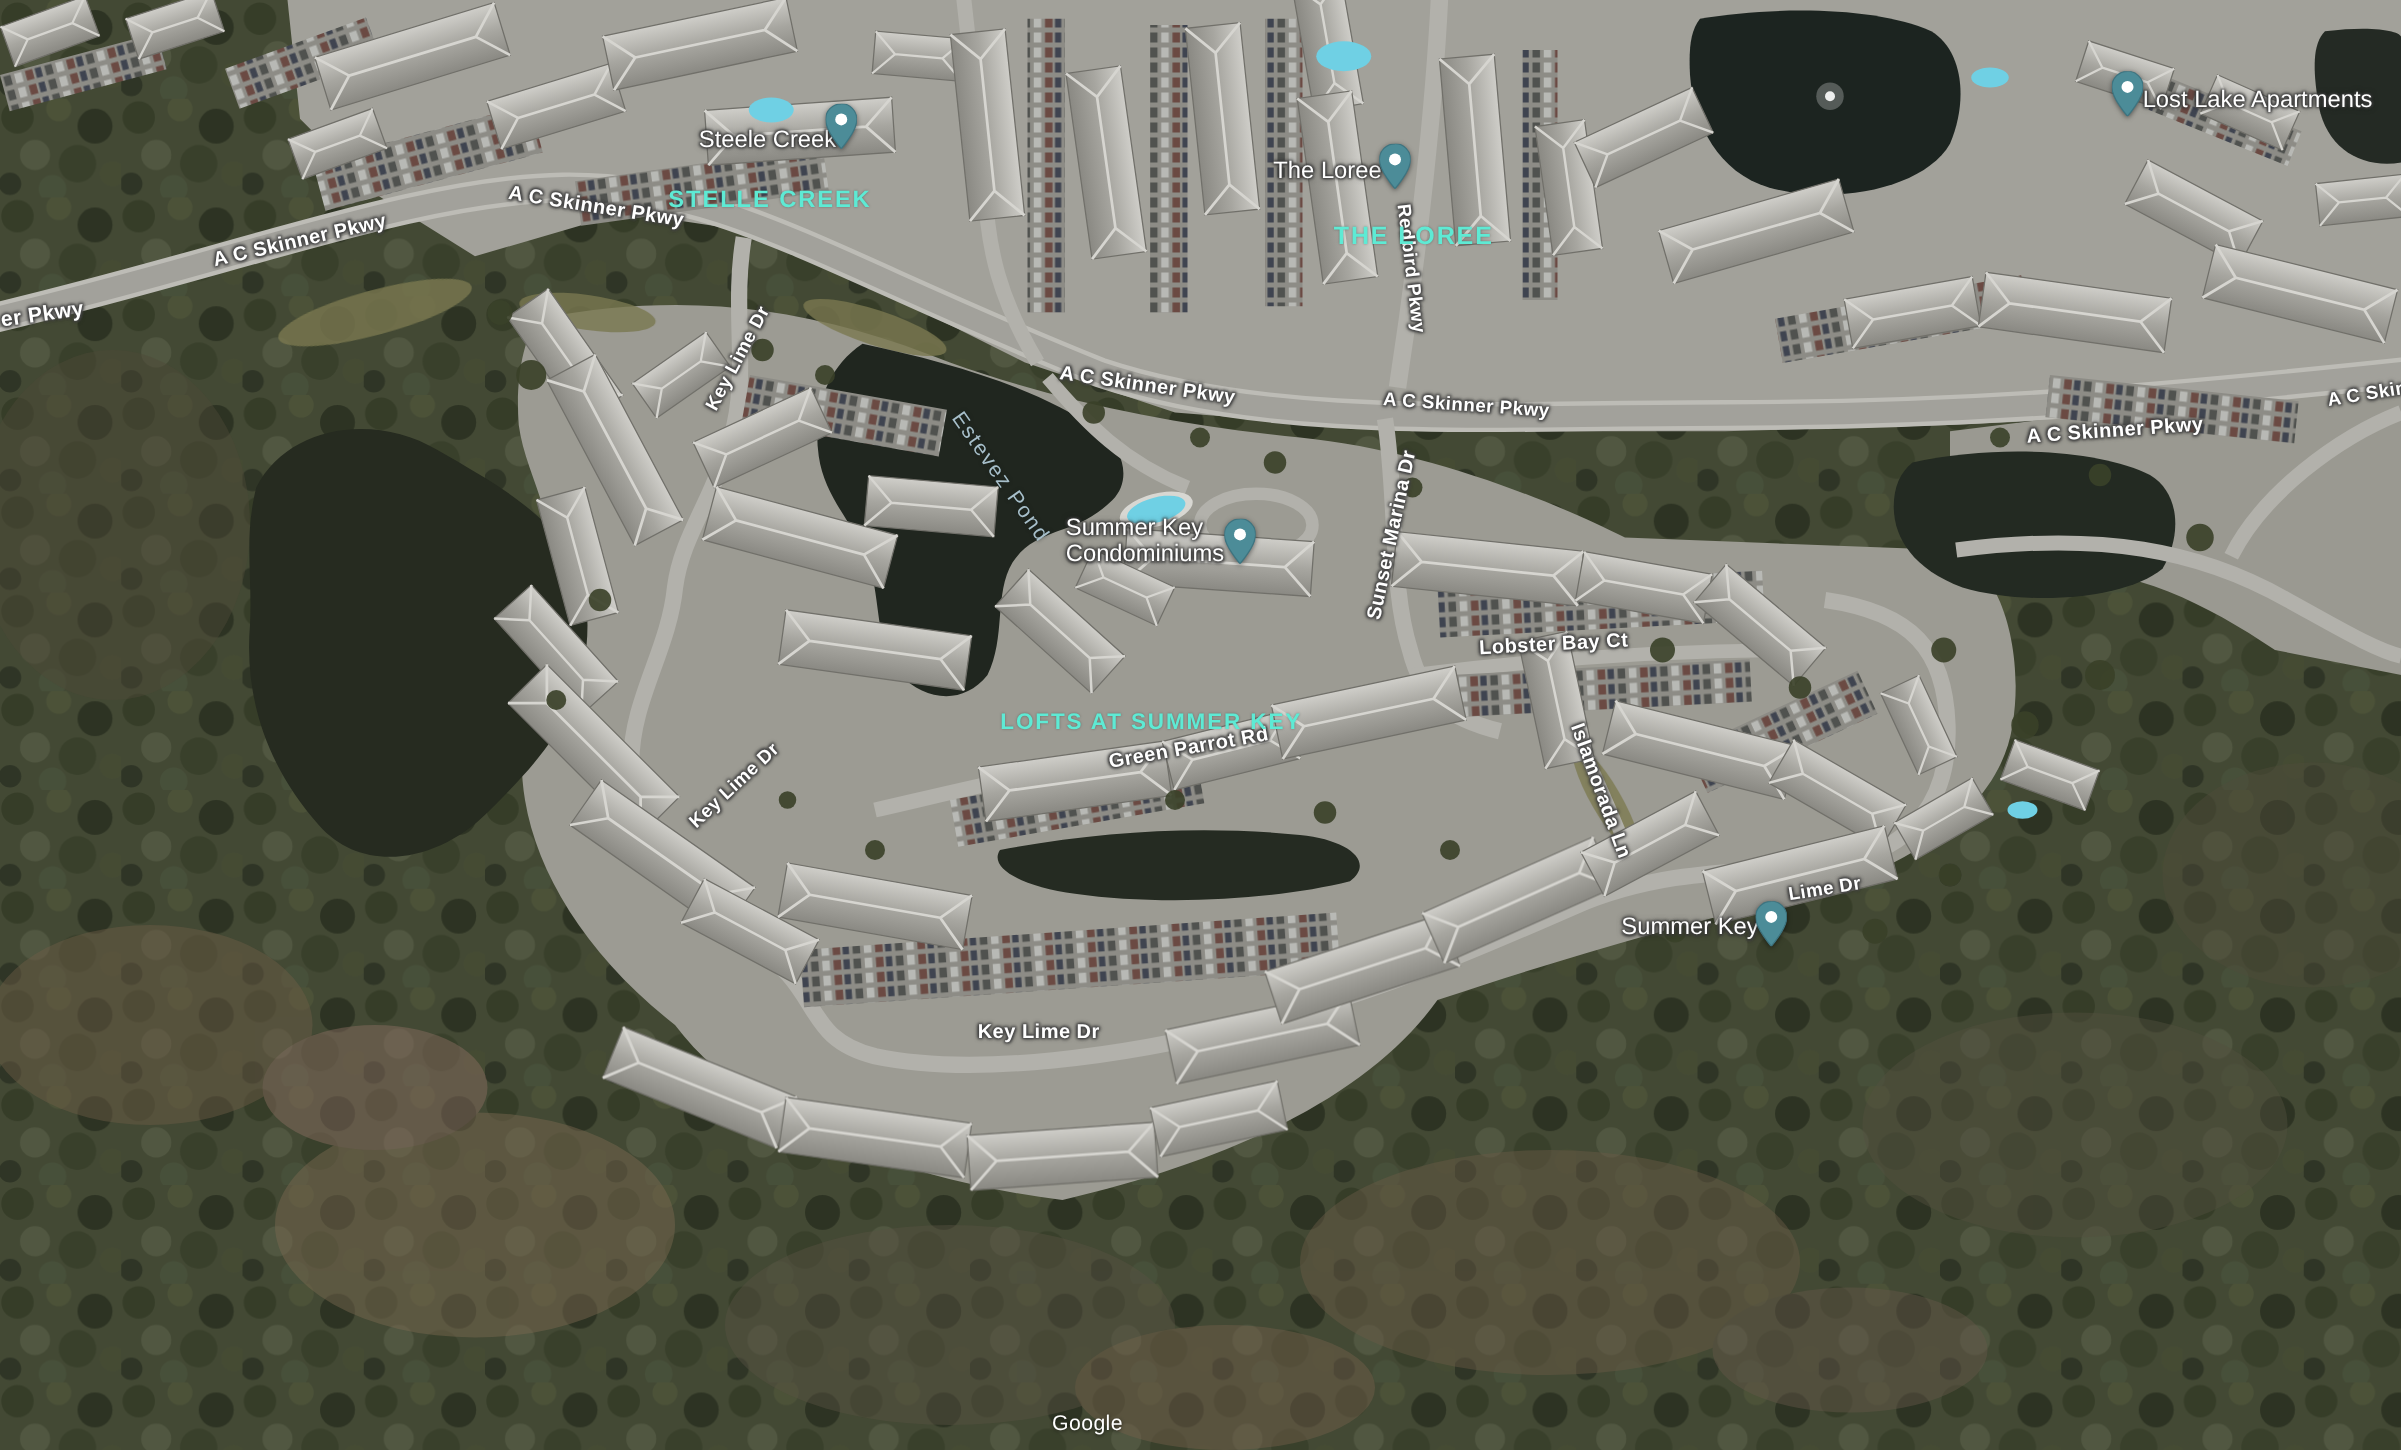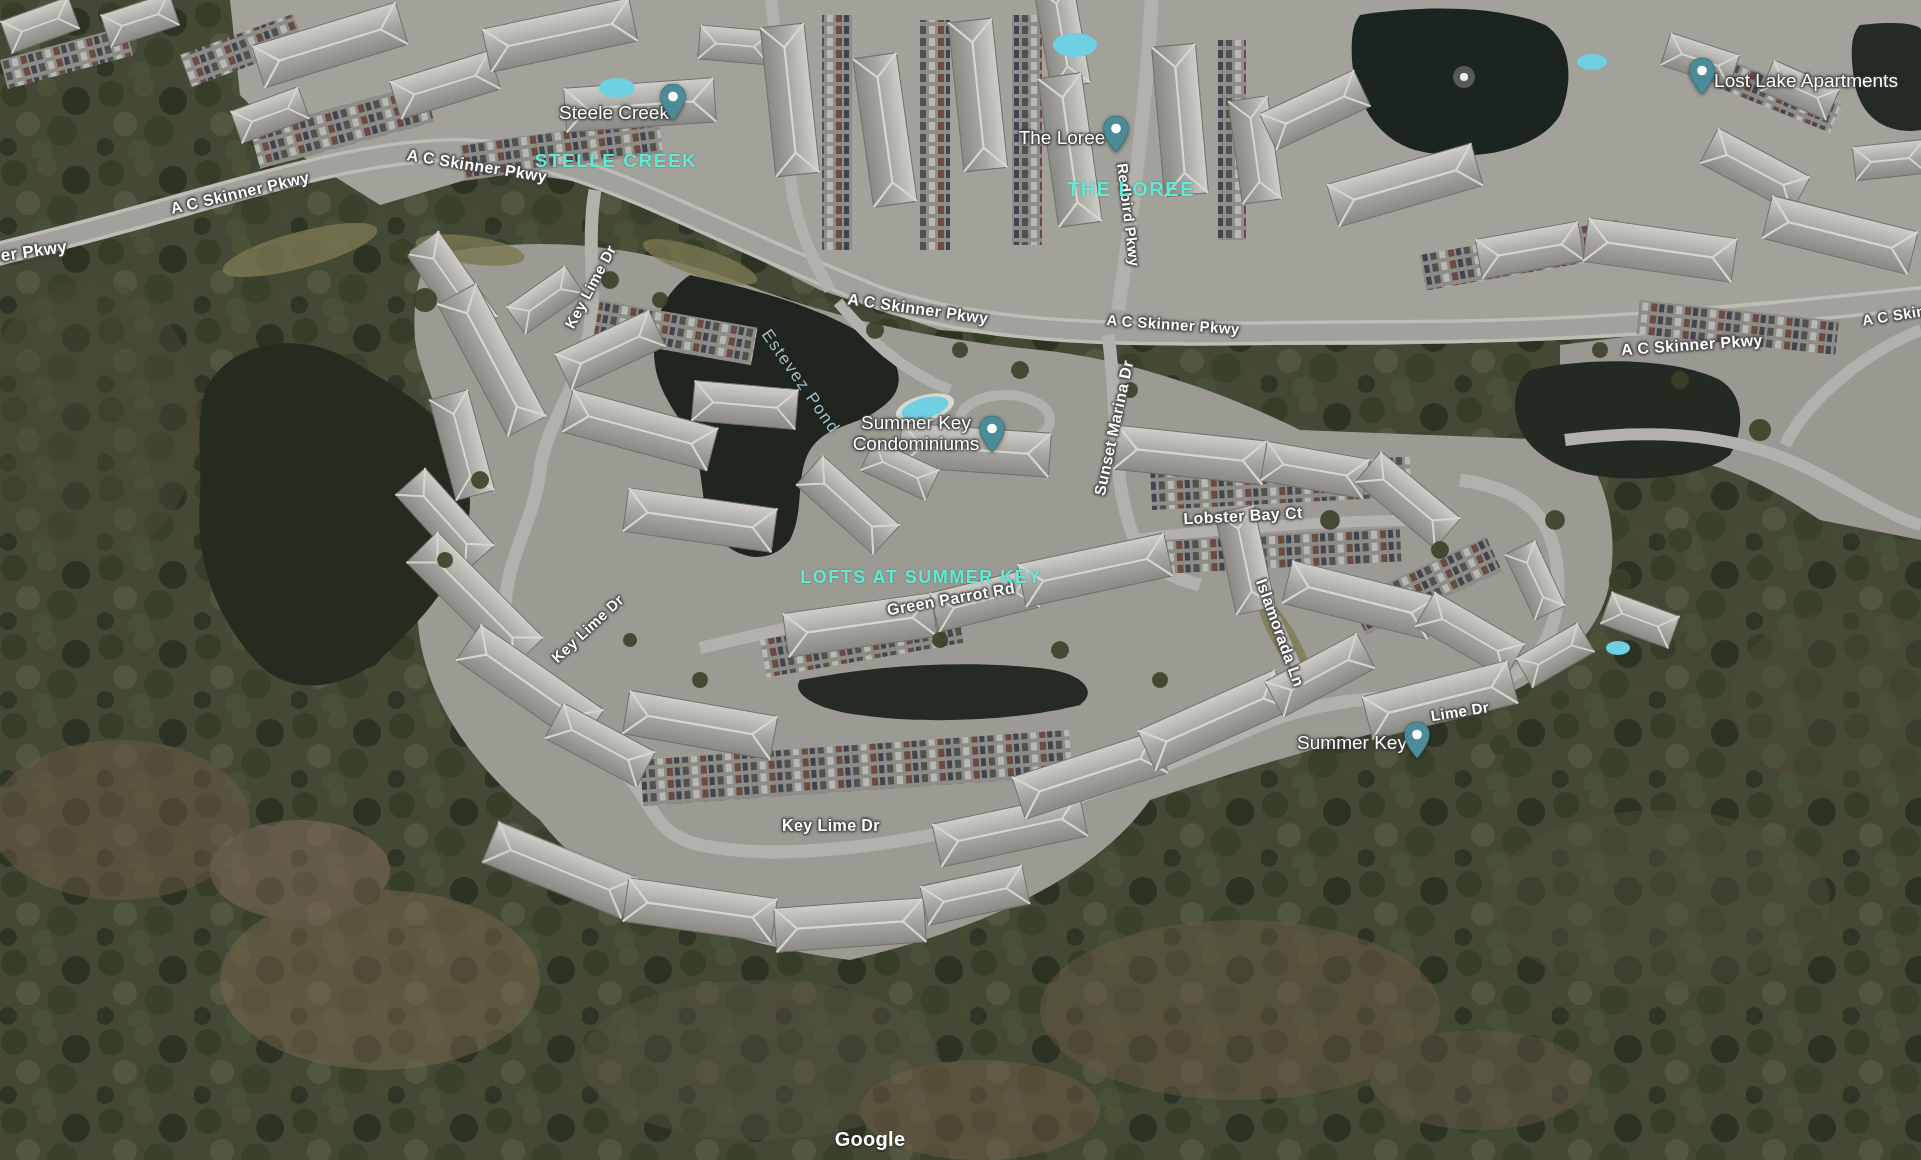--- a/index.html
+++ b/index.html
@@ -7,28 +7,28 @@
          font-family:"Liberation Sans","DejaVu Sans",sans-serif;}
   #scenery{position:absolute;inset:0;}
   #label-layer{position:absolute;inset:0;}
   .lbl{position:absolute;white-space:pre;line-height:1.1;}
   .road{color:#ffffff;font-weight:700;letter-spacing:.4px;
         text-shadow:-1px -1px 2px rgba(70,70,70,.95),1px -1px 2px rgba(70,70,70,.95),
                     -1px 1px 2px rgba(70,70,70,.95),1px 1px 2px rgba(70,70,70,.95),
                     0 0 4px rgba(40,40,40,.8);}
   .water{color:#a7bfca;font-weight:400;letter-spacing:1.5px;
          text-shadow:0 0 3px rgba(20,30,30,.6);}
-  .poi{color:#ffffff;font-weight:400;text-align:center;font-size:20px;
+  .poi{color:#ffffff;font-weight:400;font-size:20px;
        text-shadow:-1px -1px 2px rgba(60,60,60,.9),1px -1px 2px rgba(60,60,60,.9),
                    -1px 1px 2px rgba(60,60,60,.9),1px 1px 2px rgba(60,60,60,.9),
                    0 0 5px rgba(40,40,40,.7);}
   .annot{color:#5eead4;font-weight:700;letter-spacing:1.5px;text-align:center;
          text-shadow:0 0 2px rgba(0,0,0,.35);}
   .pin{position:absolute;filter:drop-shadow(0 1px 2px rgba(0,0,0,.5));}
-  #google-mark{position:absolute;color:#fff;font-size:20px;font-weight:700;
+  #google-mark{position:absolute;color:#fff;font-size:17px;font-weight:400;
          letter-spacing:.3px;text-shadow:0 1px 3px rgba(0,0,0,.7);
          transform:translate(-50%,-50%);}
 </style>
 </head>
 <body>
 
 <div id="stage">
 
   <svg id="scenery" width="1921" height="1160" viewBox="0 0 1921 1160" xmlns="http://www.w3.org/2000/svg">
     <defs>

